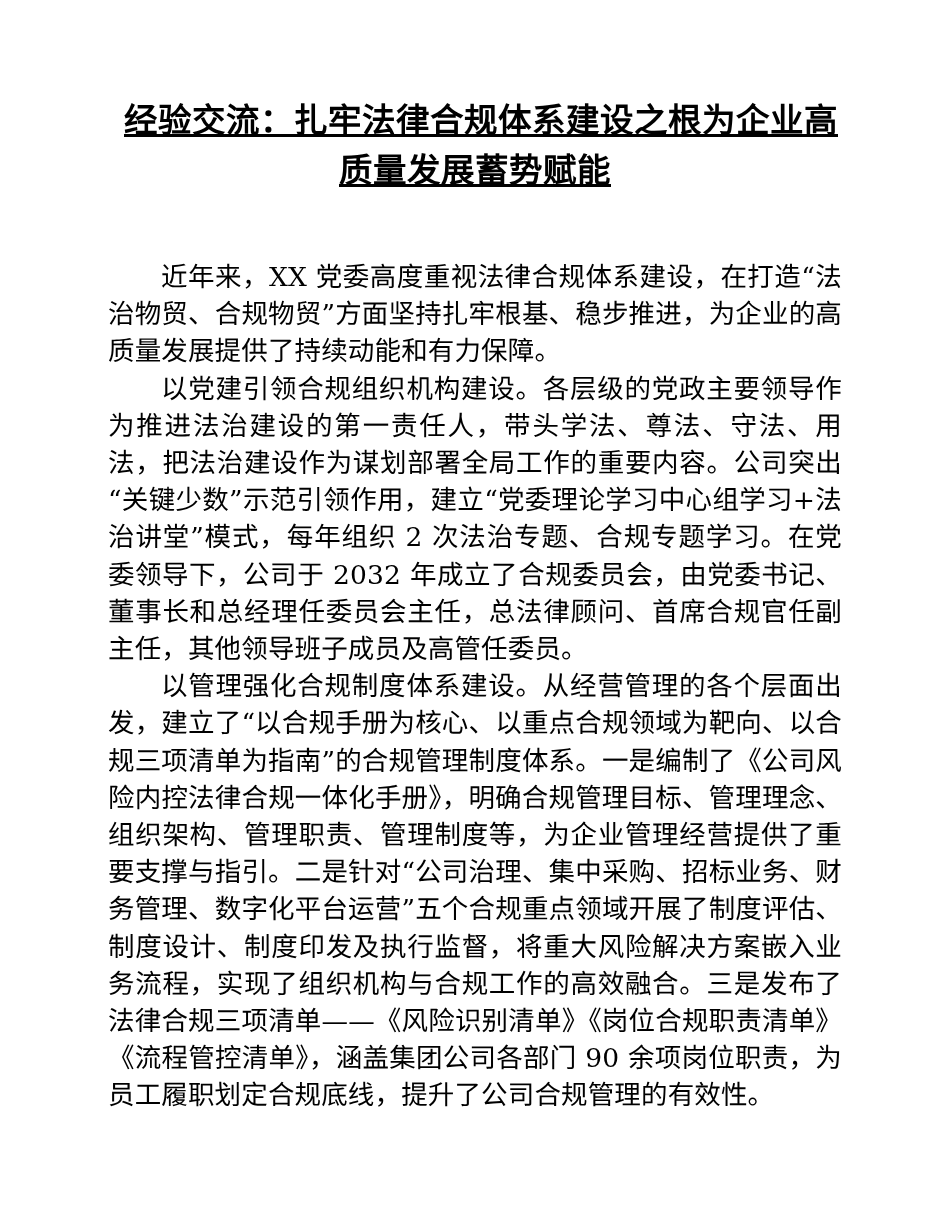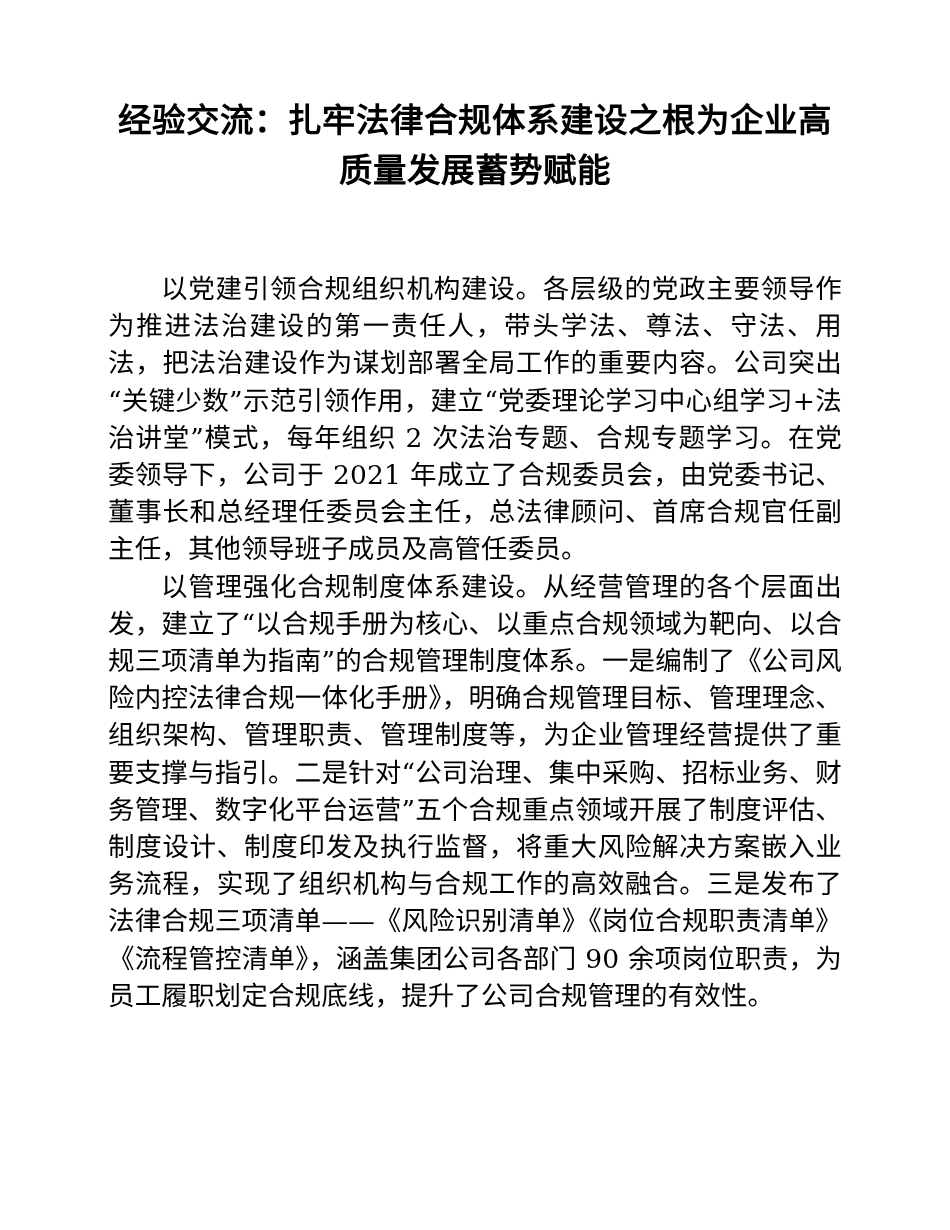--- a/index.html
+++ b/index.html
@@ -29,26 +29,27 @@
     position: absolute;
     left: 108px;
     top: 96px;
     width: 734px;
   }
 
   .doc-title {
     font-size: 33.5px;
     line-height: 50px;
     font-weight: 700;
-    text-align: center;
+    text-align: right;
     letter-spacing: 0.5px;
-    margin: 0 0 16px 0;
+    margin: 0 0 4px 0;
     padding: 0 4px;
     text-align-last: center;
     word-break: break-all;
+    text-decoration: underline;
   }
 
   .title-spacer {
     height: 58px;
   }
 
   .para {
     font-size: 26.5px;
     line-height: 37.2px;
     text-align: justify;
@@ -70,20 +71,21 @@
 
 <div class="page">
   <div class="doc-body">
 
     <h1 class="doc-title">
       <span>经验交流：扎牢法律合规体系建设之根为企</span><span>业高质量发展蓄势赋能</span>
     </h1>
 
     <div class="title-spacer"></div>
 
+    <p class="para">近年来，XX 党委高度重视法律合规体系建设，在打造“法治物贸、合规物贸”方面坚持扎牢根基、稳步推进，为企业的高质量发展提供了持续动能和有力保障。</p>
 
 
-    <p class="para">以党建引领合规组织机构建设。各层级的党政主要领导作为推进法治建设的第一责任人，带头学法、尊法、守法、用法，把法治建设作为谋划部署全局工作的重要内容。公司突出“关键少数”示范引领作用，建立“党委理论学习中心组学习+法治讲堂”模式，每年组织 2 次法治专题、合规专题学习。在党委领导下，公司于 2021 年成立了合规委员会，由党委书记、董事长和总经理任委员会主任，总法律顾问、首席合规官任副主任，其他领导班子成员及高管任委员。</p>
+    <p class="para">以党建引领合规组织机构建设。各层级的党政主要领导作为推进法治建设的第一责任人，带头学法、尊法、守法、用法，把法治建设作为谋划部署全局工作的重要内容。公司突出“关键少数”示范引领作用，建立“党委理论学习中心组学习+法治讲堂”模式，每年组织 2 次法治专题、合规专题学习。在党委领导下，公司于 2032 年成立了合规委员会，由党委书记、董事长和总经理任委员会主任，总法律顾问、首席合规官任副主任，其他领导班子成员及高管任委员。</p>
 
     <p class="para">以管理强化合规制度体系建设。从经营管理的各个层面出发，建立了“以合规手册为核心、以重点合规领域为靶向、以合规三项清单为指南”的合规管理制度体系。一是编制了《公司风险内控法律合规一体化手册》，明确合规管理目标、管理理念、组织架构、管理职责、管理制度等，为企业管理经营提供了重要支撑与指引。二是针对“公司治理、集中采购、招标业务、财务管理、数字化平台运营”五个合规重点领域开展了制度评估、制度设计、制度印发及执行监督，将重大风险解决方案嵌入业务流程，实现了组织机构与合规工作的高效融合。三是发布了法律合规三项清单——《风险识别清单》《岗位合规职责清单》《流程管控清单》，涵盖集团公司各部门 90 余项岗位职责，为员工履职划定合规底线，提升了公司合规管理的有效性。</p>
 
   </div>
 </div>
 
 </body></html>

